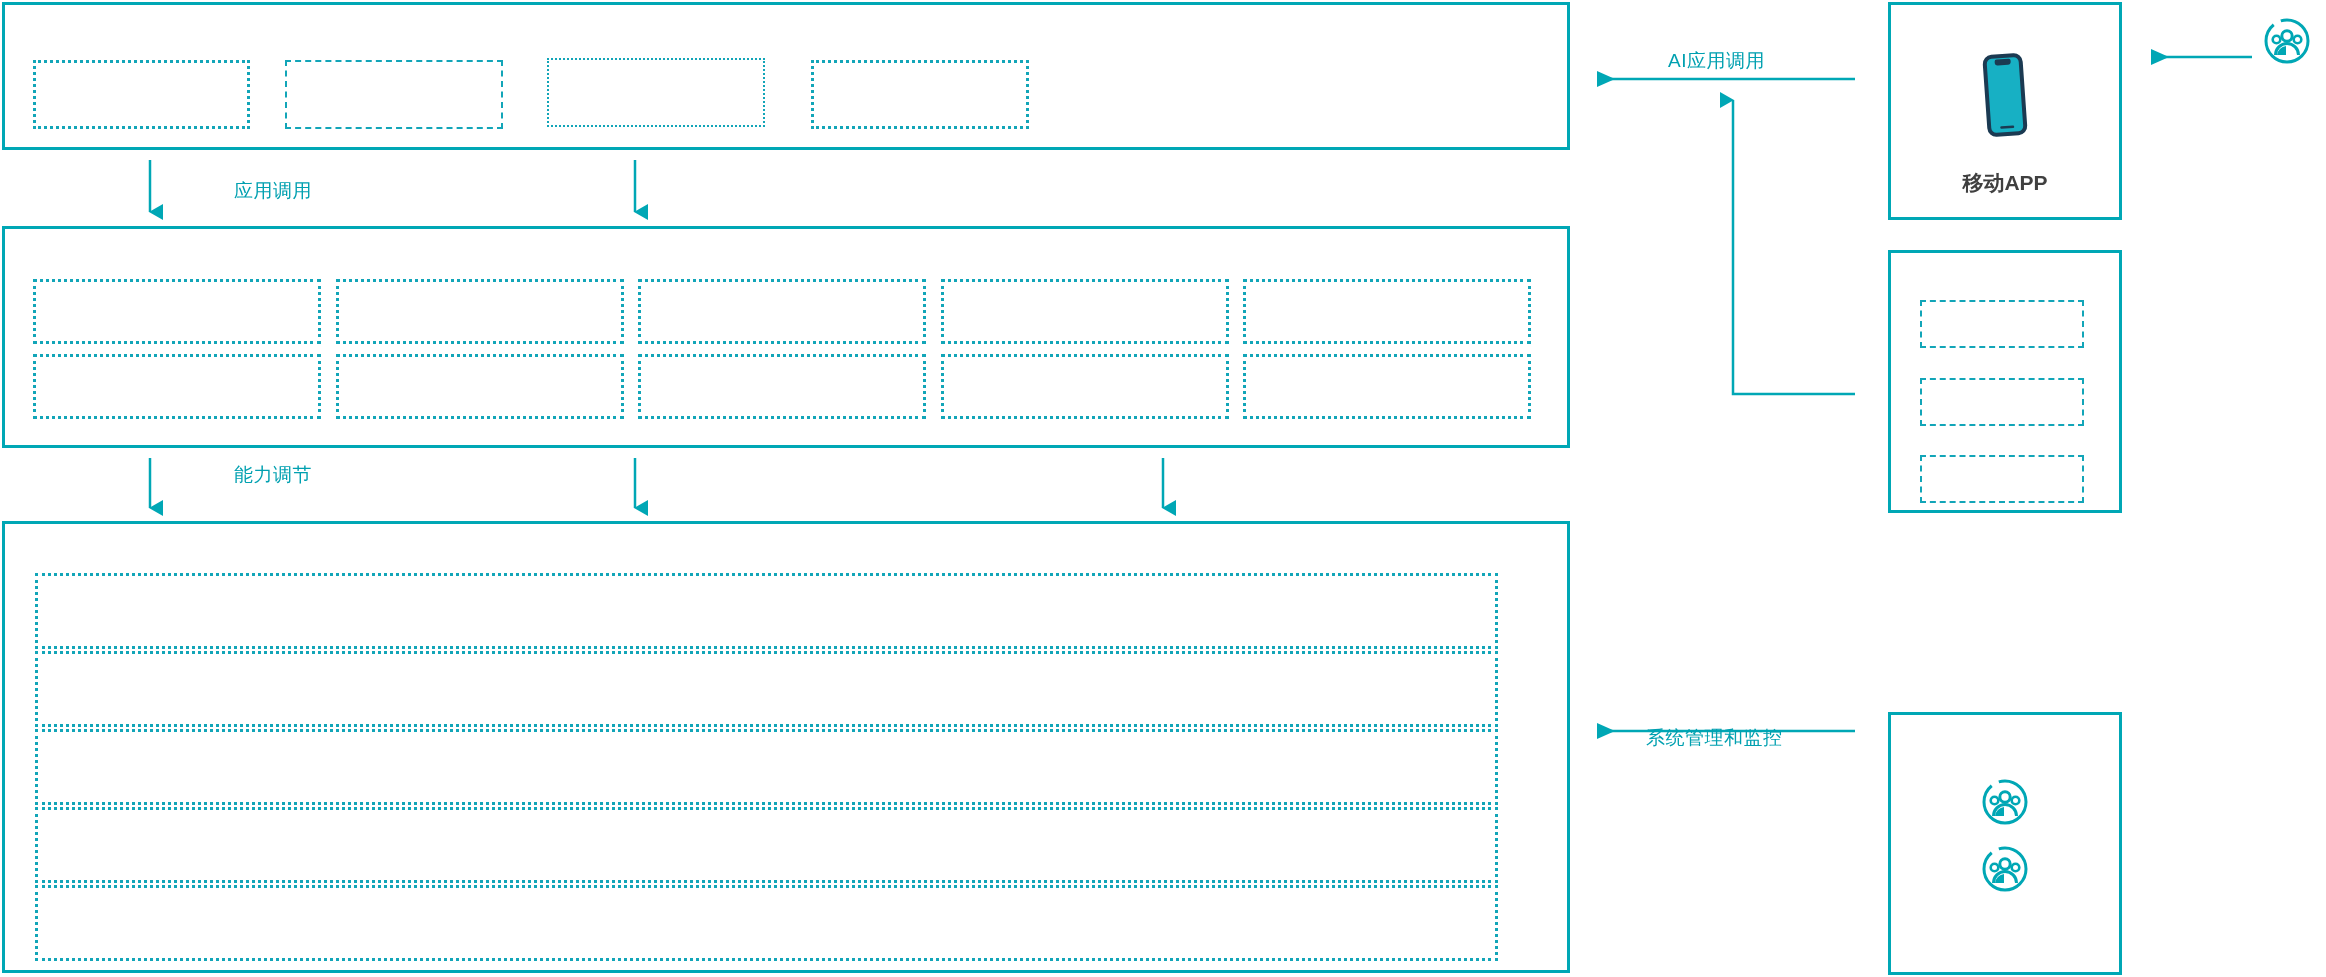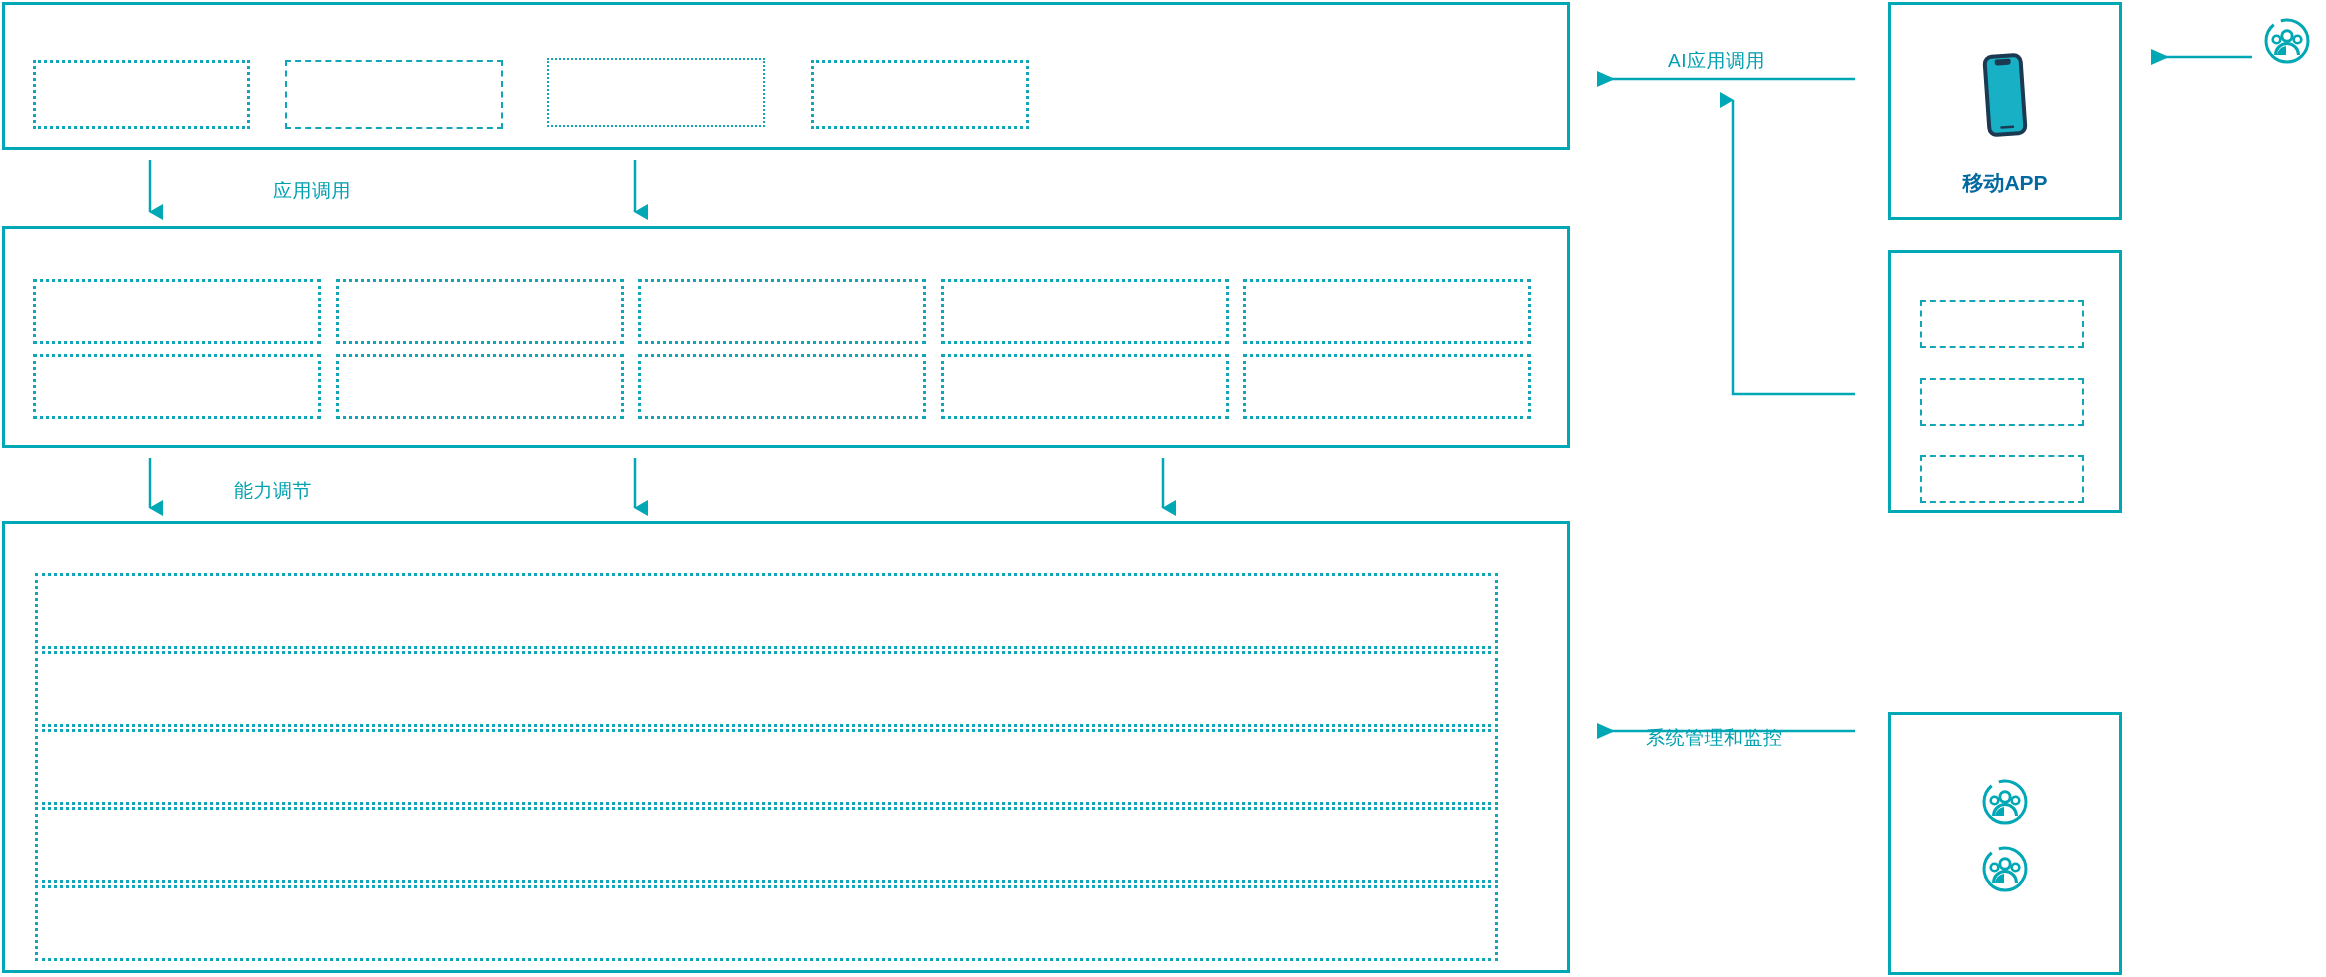--- a/index.html
+++ b/index.html
@@ -47,21 +47,21 @@
     color: #00a0b0;
     font-size: 19px;
     font-weight: normal;
     letter-spacing: 0.5px;
     white-space: nowrap;
     font-family: "Liberation Sans", "DejaVu Sans", sans-serif;
   }
 
   .box-caption {
     position: absolute;
-    color: #0369a1;
+    color: #404040;
     font-size: 21px;
     font-weight: bold;
     white-space: nowrap;
     text-align: center;
     font-family: "Liberation Sans", "DejaVu Sans", sans-serif;
   }
 
   svg.overlay {
     position: absolute;
     left: 0;
@@ -187,21 +187,21 @@
 
     <line x1="1855" y1="79" x2="1598" y2="79" stroke="#00a7b5" stroke-width="2.5" marker-end="url(#ah-left)"></line>
 
     <polyline points="1855,394 1733,394 1733,100" fill="none" stroke="#00a7b5" stroke-width="2.5" marker-end="url(#ah-up)"></polyline>
 
     <line x1="1855" y1="731" x2="1598" y2="731" stroke="#00a7b5" stroke-width="2.5" marker-end="url(#ah-left)"></line>
 
     <line x1="2252" y1="57" x2="2152" y2="57" stroke="#00a7b5" stroke-width="2.5" marker-end="url(#ah-left)"></line>
   </svg>
 
-  <div class="arrow-label" style="left:234px; top:178px;margin-left:39px;">应用调用</div>
-
-  <div class="arrow-label" style="left:234px; top:478px;">能力调节</div>
+  <div class="arrow-label" style="left:234px; top:178px;">应用调用</div>
+
+  <div class="arrow-label" style="left:234px; top:462px;">能力调节</div>
 
   <div class="arrow-label" style="left:1668px; top:48px;">AI应用调用</div>
 
   <div class="arrow-label" style="left:1646px; top:725px;">系统管理和监控</div>
 
 </div>
 
 </body></html>

